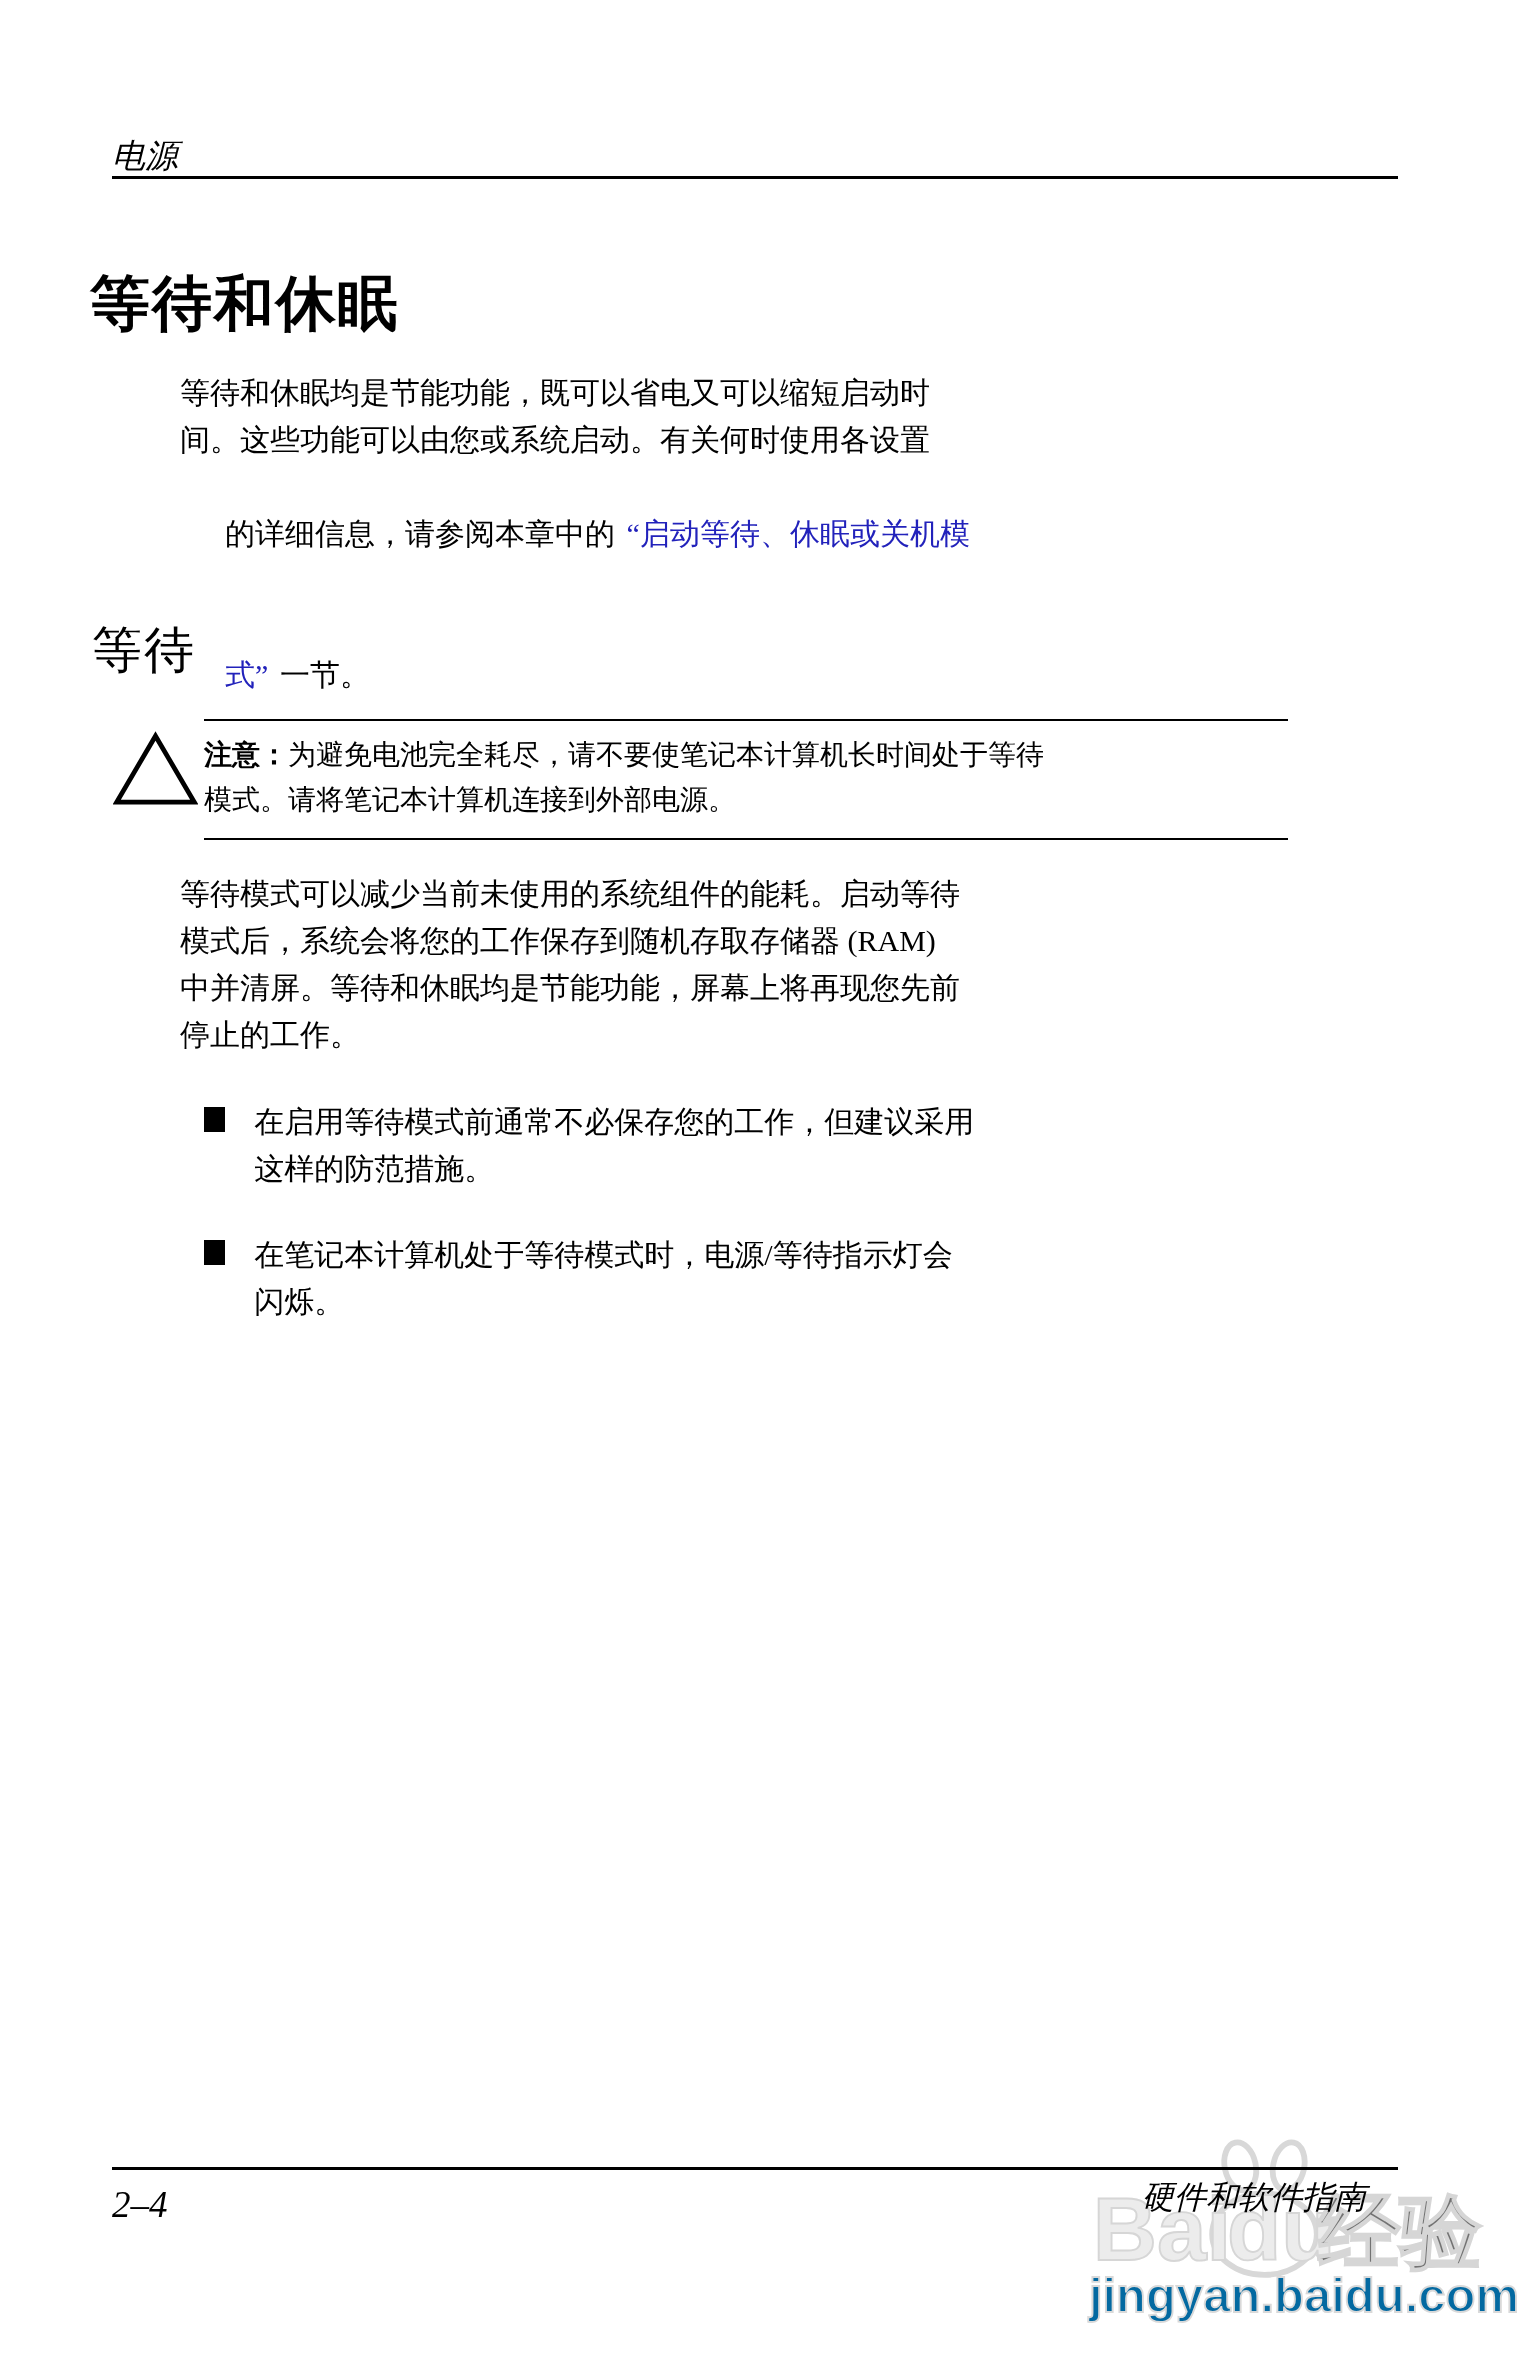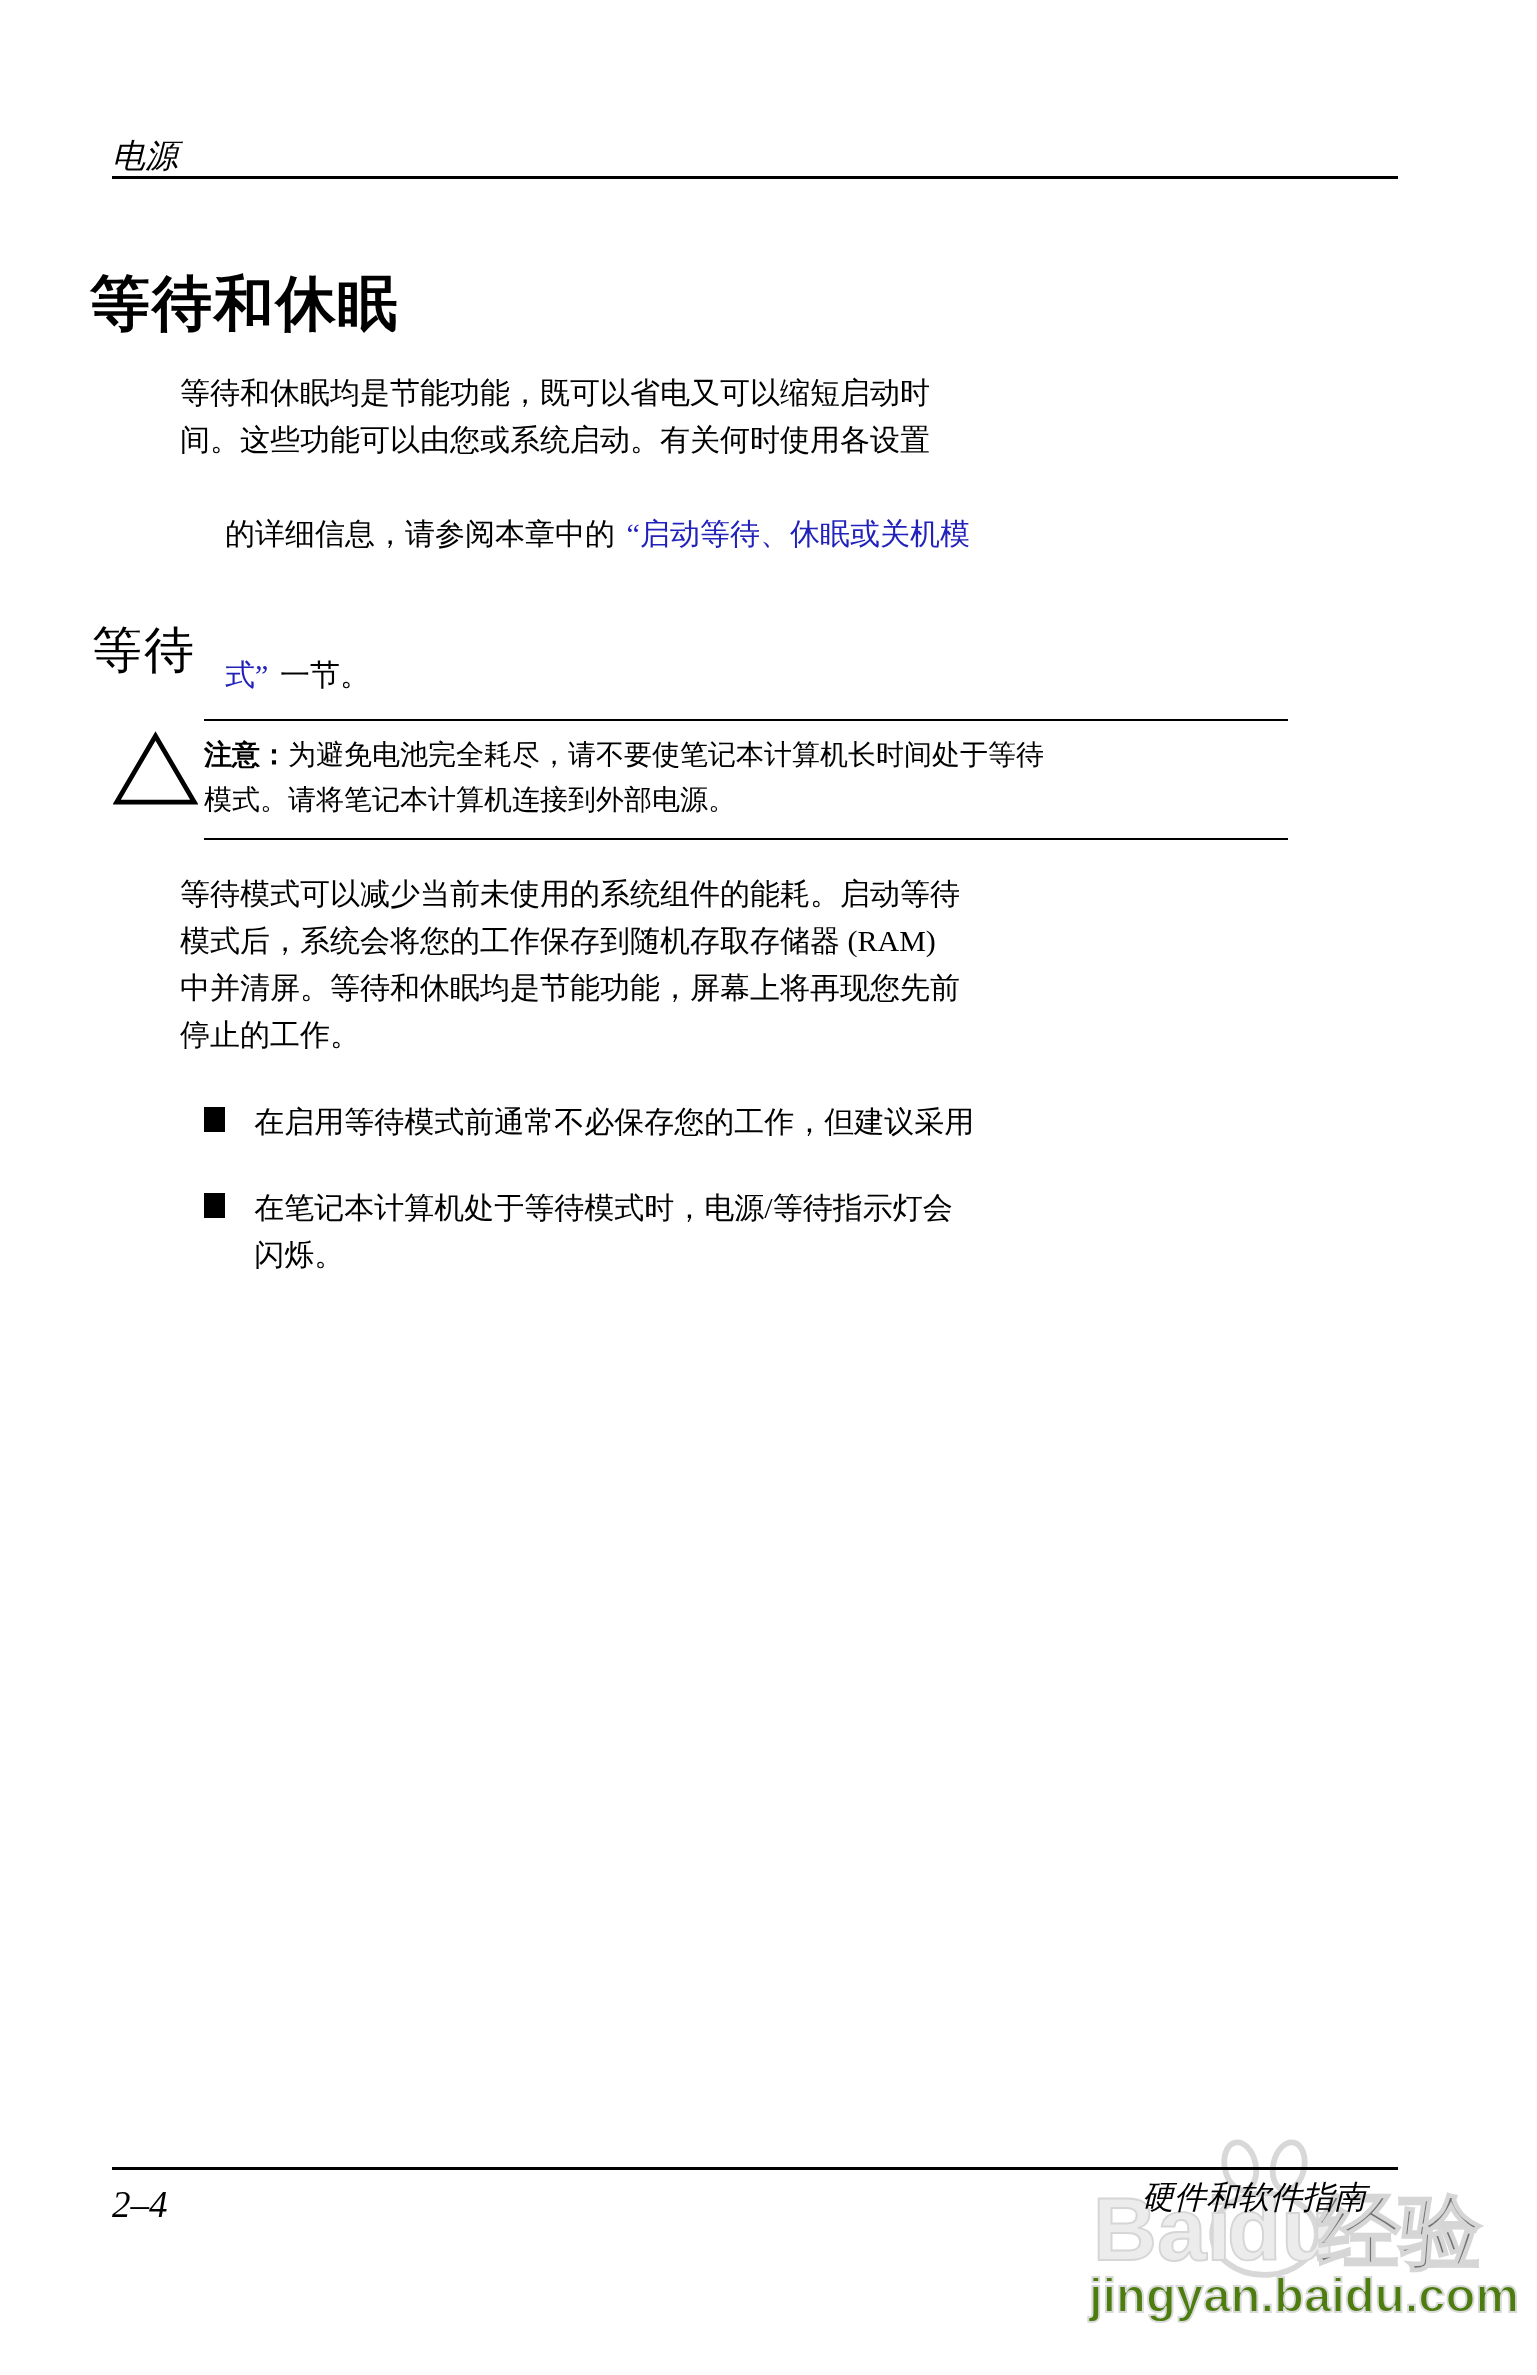--- a/index.html
+++ b/index.html
@@ -90,21 +90,21 @@
   .wm-bai { left: 7.8px; }
   .wm-du  { left: 142px; }
   .wm-cn  {
     position: absolute; left: 233px; top: 56px;
     font-weight: bold; font-size: 82px; line-height: 1;
     color: #737373; -webkit-text-stroke: 1.9px #d6d6d6;
   }
   .wm-url {
     position: absolute; left: 3.9px; top: 136px;
     font-weight: bold; font-size: 49px; line-height: 1;
-    color: #4d7c0f; -webkit-text-stroke: 1.9px #d9d9d9;
+    color: #0369a1; -webkit-text-stroke: 1.9px #d9d9d9;
   }
   .wm-paw { position: absolute; left: 101px; top: 0; }
 </style>
 </head>
 <body>
 
 <div>
 
   <div class="running-header">电源</div>
   <div class="header-rule"></div>
@@ -142,20 +142,21 @@
     <div class="line">模式后，系统会将您的工作保存到随机存取存储器 (RAM)</div>
     <div class="line">中并清屏。等待和休眠均是节能功能，屏幕上将再现您先前</div>
     <div class="line">停止的工作。</div>
   </div>
 
   <div class="bullet-list">
     <div class="bullet-item">
       <div class="bullet-marker"></div>
       <div class="bullet-text">
         <div class="line">在启用等待模式前通常不必保存您的工作，但建议采用</div>
+        <div class="line">这样的防范措施。</div>
       </div>
     </div>
     <div class="bullet-item">
       <div class="bullet-marker"></div>
       <div class="bullet-text">
         <div class="line">在笔记本计算机处于等待模式时，电源/等待指示灯会</div>
         <div class="line">闪烁。</div>
       </div>
     </div>
   </div>

